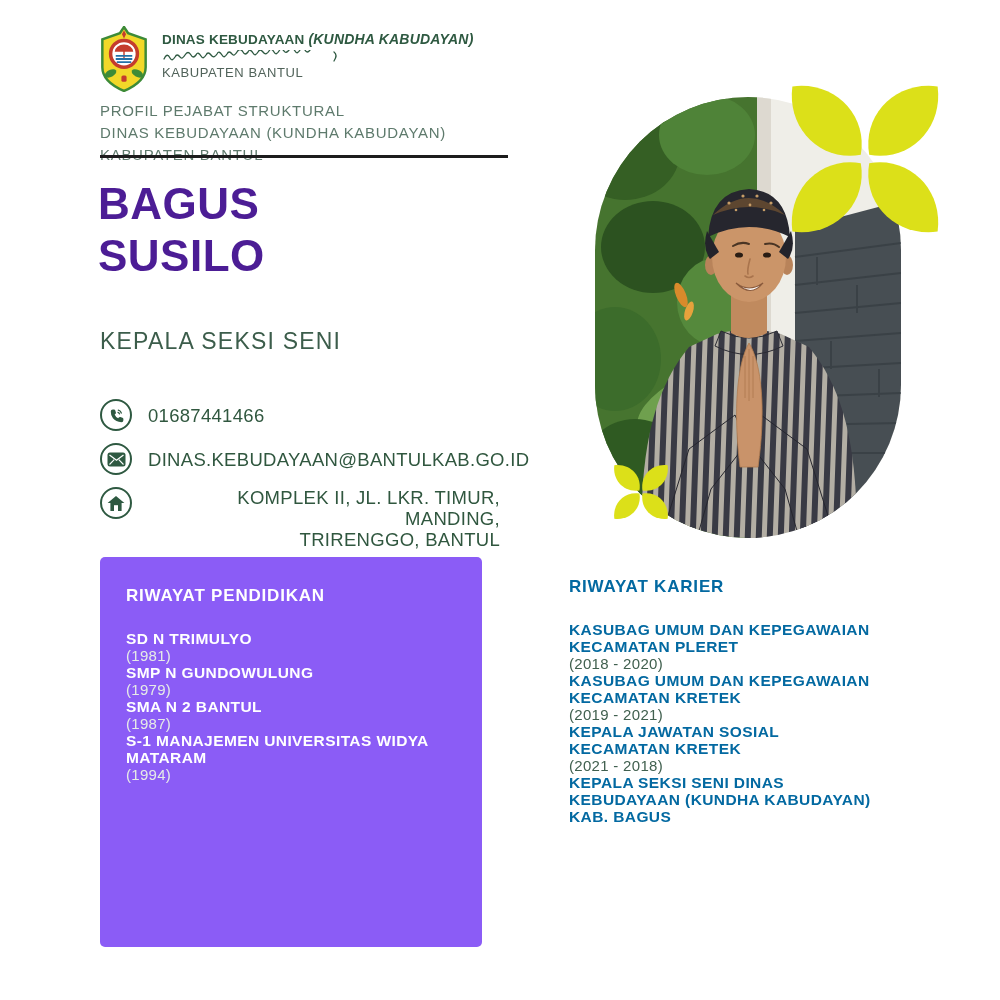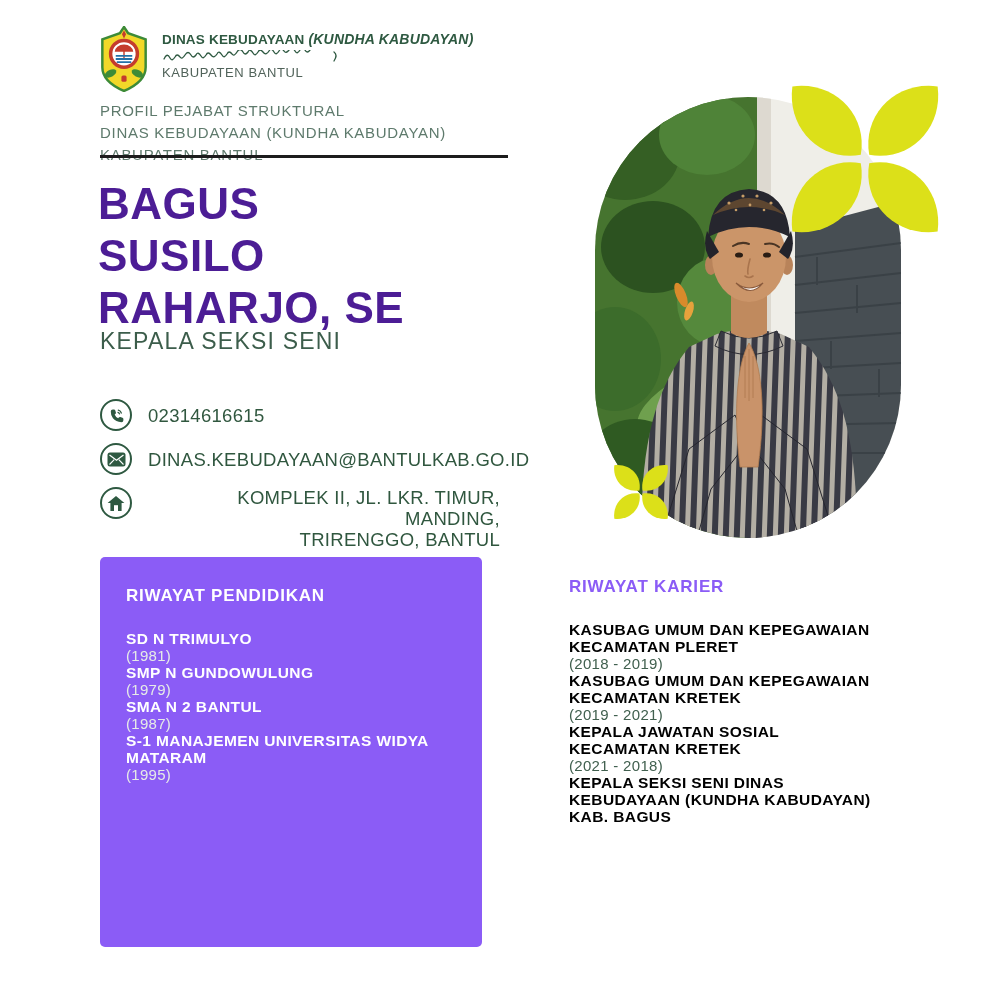--- a/index.html
+++ b/index.html
@@ -37,22 +37,22 @@
 
   
   .edu-box { position:absolute; left:100px; top:557px; width:382px; height:390px;
              background:#8b5cf6; border-radius:5px; padding:29px 26px; color:#ffffff; }
   .edu-title { font-size:17px; font-weight:bold; letter-spacing:.8px; margin-bottom:24px; }
   .edu-line { font-size:15.5px; font-weight:bold; line-height:17px; letter-spacing:.4px; }
   .edu-year { font-size:15px; font-weight:normal; line-height:17px; color:#e6ebe7; letter-spacing:.3px; }
 
   
   .career { position:absolute; left:569px; top:577px; width:380px; }
-  .career-title { font-size:17px; font-weight:bold; letter-spacing:.8px; color:#8b5cf6; margin-bottom:24px; }
-  .car-line { font-size:15.5px; font-weight:bold; line-height:17px; letter-spacing:.4px; color:#000000; }
+  .career-title { font-size:17px; font-weight:bold; letter-spacing:.8px; color:#0369a1; margin-bottom:24px; }
+  .car-line { font-size:15.5px; font-weight:bold; line-height:17px; letter-spacing:.4px; color:#0369a1; }
   .car-year { font-size:15px; font-weight:normal; line-height:17px; color:#41604f; letter-spacing:.3px; }
 
   
   .photo { position:absolute; left:595px; top:97px; width:306px; height:441px;
            border-radius:153px; overflow:hidden; z-index:1; }
   .photo svg { display:block; }
   .flower { position:absolute; z-index:2; }
   .flower-big { left:786px; top:80px; width:158px; height:158px; }
   .flower-small { left:612px; top:463px; width:58px; height:58px; }
   .petal { fill:var(--accent, #dce019); }
@@ -88,34 +88,33 @@
 <div class="intro">
   <div>PROFIL PEJABAT STRUKTURAL</div>
   <div>DINAS KEBUDAYAAN (KUNDHA KABUDAYAN)</div>
   <div>KABUPATEN BANTUL</div>
 </div>
 <div class="rule"></div>
 
 <div class="name">
   <div>BAGUS</div>
   <div>SUSILO</div>
-  <div>RAHARJO, SE</div>
 </div>
 <div class="role">KEPALA SEKSI SENI</div>
 
 <div class="contacts">
   <div class="contact-row">
     <span class="cicon">
       <svg width="18" height="18" viewBox="0 0 20 20">
         <path d="M4.2,6.2 Q4.2,3.8 6.4,3.8 L7.8,3.8 Q8.8,3.8 9.1,4.8 L9.9,7.2 Q10.2,8.2 9.3,8.9 L8.5,9.5 Q9.6,12.4 12.4,13.6 L13.1,12.8 Q13.8,12 14.8,12.3 L17.2,13.1 Q18.2,13.4 18.2,14.4 L18.2,15.9 Q18.2,18 16,18 Q9.8,17.7 6.6,13.7 Q4.1,10.6 4.2,6.2 Z" fill="#2e5941"></path>
         <path d="M12.6,4.6 q2.6,0.6 3.3,3.2" fill="none" stroke="#2e5941" stroke-width="1.4" stroke-linecap="round"></path>
         <path d="M12.2,7 q1.3,0.4 1.7,1.7" fill="none" stroke="#2e5941" stroke-width="1.4" stroke-linecap="round"></path>
       </svg>
     </span>
-    <span class="ctext">02314616615</span>
+    <span class="ctext">01687441466</span>
   </div>
   <div class="contact-row">
     <span class="cicon">
       <svg width="19" height="15" viewBox="0 0 19 15">
         <rect x="0.5" y="0.5" width="18" height="14" rx="2.5" fill="#2e5941"></rect>
         <path d="M2.5,3 L9.5,8.2 L16.5,3" fill="none" stroke="#ffffff" stroke-width="1.3"></path>
         <path d="M2.5,12.5 L7.2,7.6 M16.5,12.5 L11.8,7.6" fill="none" stroke="#ffffff" stroke-width="1.1"></path>
       </svg>
     </span>
     <span class="ctext">DINAS.KEBUDAYAAN@BANTULKAB.GO.ID</span>
@@ -144,30 +143,30 @@
     <div class="edu-line">SMP N GUNDOWULUNG</div>
     <div class="edu-year">(1979)</div>
   </div>
   <div>
     <div class="edu-line">SMA N 2 BANTUL</div>
     <div class="edu-year">(1987)</div>
   </div>
   <div>
     <div class="edu-line">S-1 MANAJEMEN UNIVERSITAS WIDYA</div>
     <div class="edu-line">MATARAM</div>
-    <div class="edu-year">(1995)</div>
+    <div class="edu-year">(1994)</div>
   </div>
 </div>
 
 <div class="career">
   <div class="career-title">RIWAYAT KARIER</div>
   <div>
     <div class="car-line">KASUBAG UMUM DAN KEPEGAWAIAN</div>
     <div class="car-line">KECAMATAN PLERET</div>
-    <div class="car-year">(2018 - 2019)</div>
+    <div class="car-year">(2018 - 2020)</div>
   </div>
   <div>
     <div class="car-line">KASUBAG UMUM DAN KEPEGAWAIAN</div>
     <div class="car-line">KECAMATAN KRETEK</div>
     <div class="car-year">(2019 - 2021)</div>
   </div>
   <div>
     <div class="car-line">KEPALA JAWATAN SOSIAL</div>
     <div class="car-line">KECAMATAN KRETEK</div>
     <div class="car-year">(2021 - 2018)</div>

